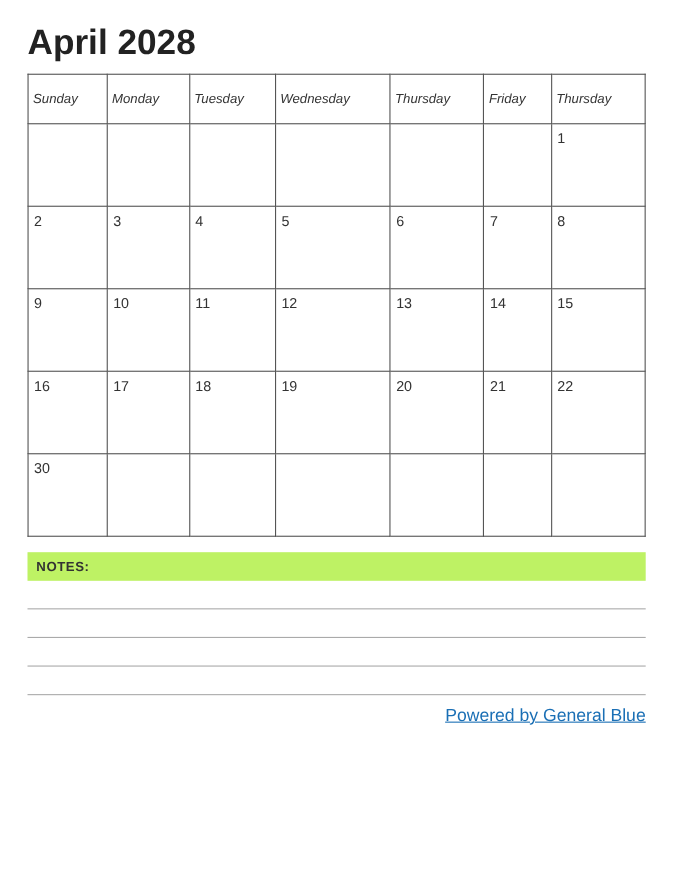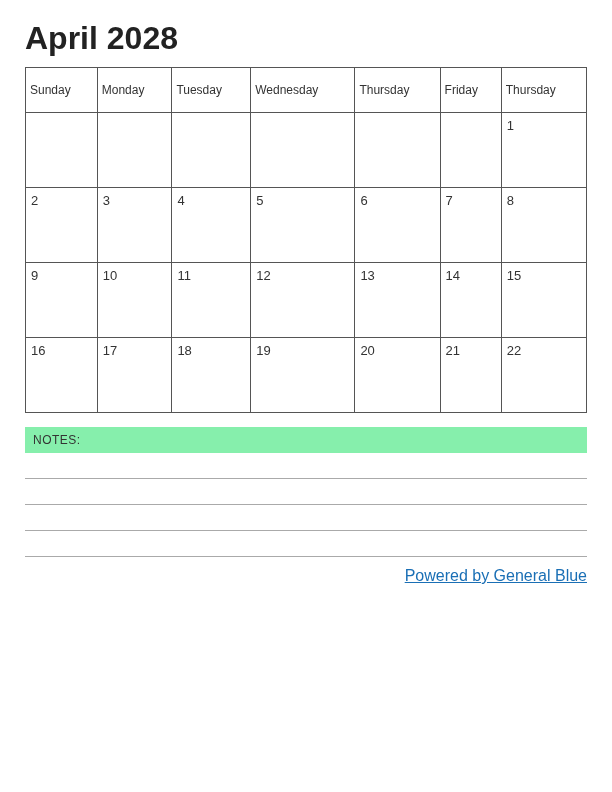--- a/index.html
+++ b/index.html
@@ -32,44 +32,45 @@
     }
 
     .calendar-table th {
       border: 1px solid #555;
       padding: 15px 4px;
       text-align: left;
       font-size: 12px;
       font-weight: normal;
       background: #fff;
       color: #333;
+      font-style: italic;
     }
 
     .calendar-table td {
       border: 1px solid #555;
       vertical-align: top;
       height: 75px;
       padding: 5px 5px;
       font-size: 13px;
       color: #333;
     }
 
     .day-num {
       font-size: 13px;
     }
 
     .notes-section {
       margin-top: 14px;
     }
 
     .notes-label {
-      background: #86efac;
+      background: #bef264;
       padding: 6px 8px;
       font-size: 12px;
-      font-weight: normal;
+      font-weight: bold;
       color: #333;
       letter-spacing: 0.5px;
     }
 
     .notes-line {
       border: none;
       border-bottom: 1px solid #aaa;
       width: 100%;
       height: 26px;
       display: block;
@@ -134,20 +135,29 @@
       </tr>
       <tr>
         <td><span class="day-num">16</span></td>
         <td><span class="day-num">17</span></td>
         <td><span class="day-num">18</span></td>
         <td><span class="day-num">19</span></td>
         <td><span class="day-num">20</span></td>
         <td><span class="day-num">21</span></td>
         <td><span class="day-num">22</span></td>
       </tr>
+      <tr>
+        <td><span class="day-num">30</span></td>
+        <td></td>
+        <td></td>
+        <td></td>
+        <td></td>
+        <td></td>
+        <td></td>
+      </tr>
     </tbody>
 </table>
 
 <div class="notes-section">
   <div class="notes-label">NOTES:</div>
   <div id="notes-lines">
       <div class="notes-line"></div>
       <div class="notes-line"></div>
       <div class="notes-line"></div>
       <div class="notes-line"></div>

